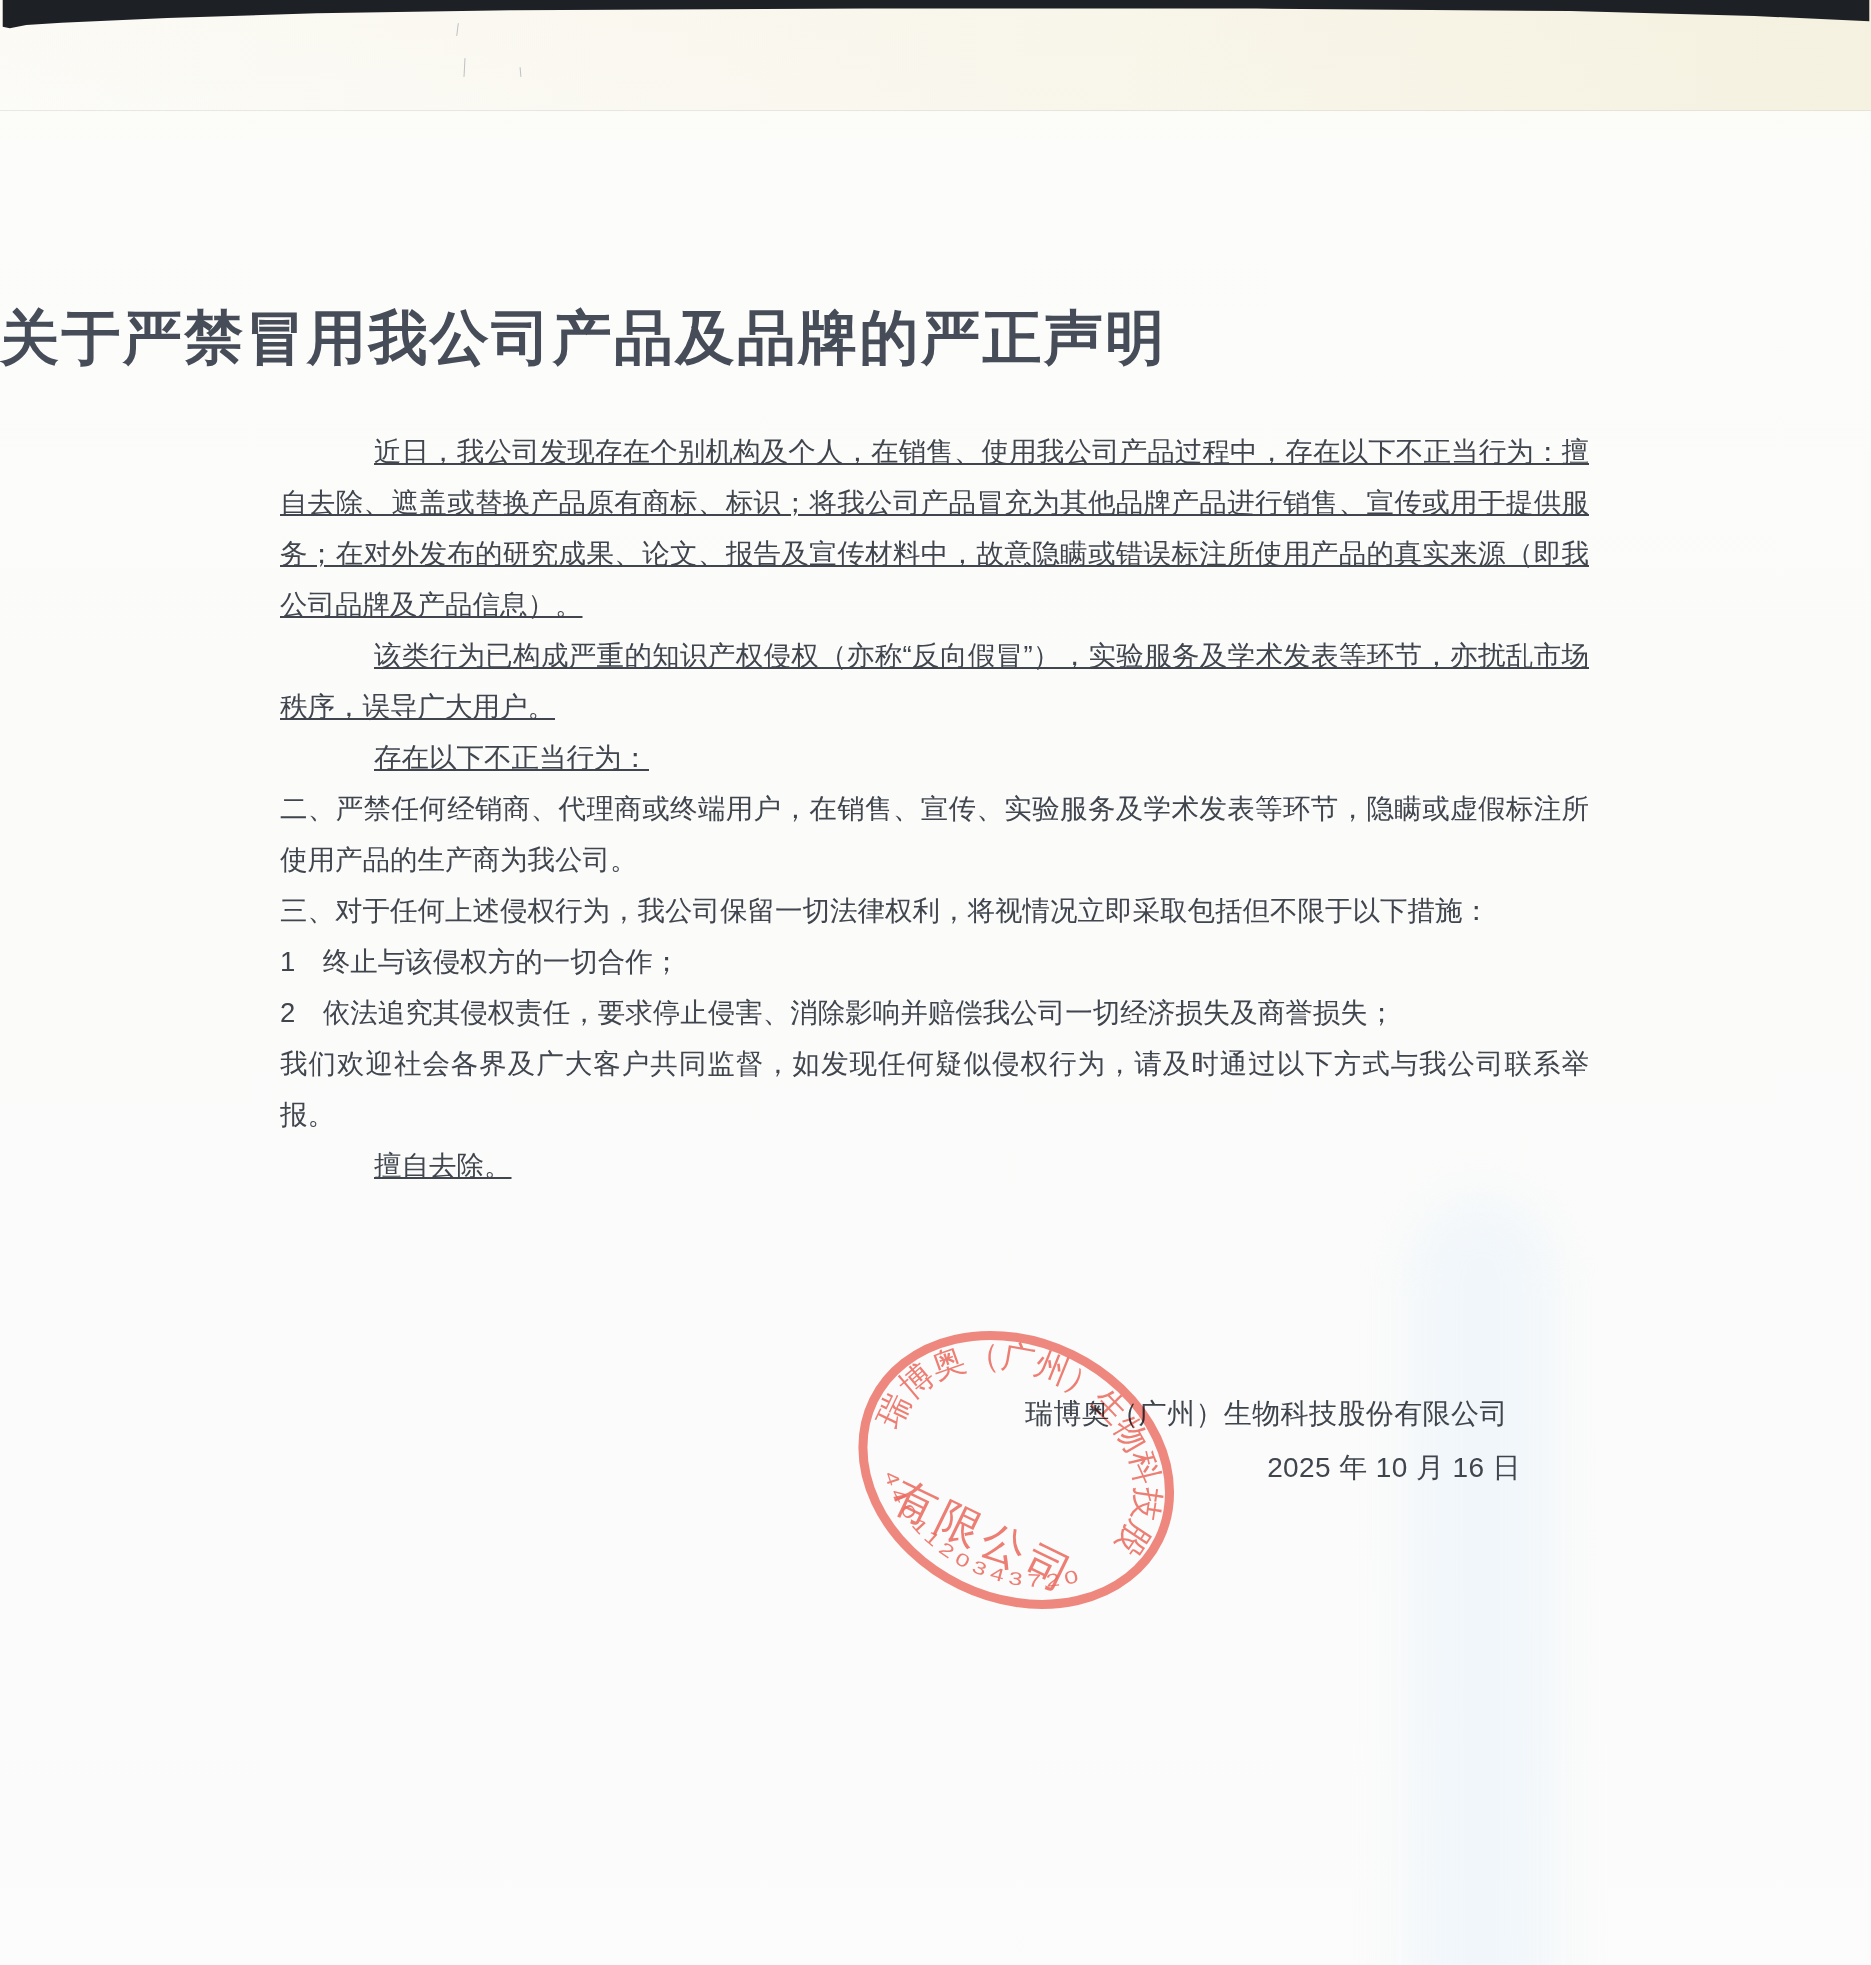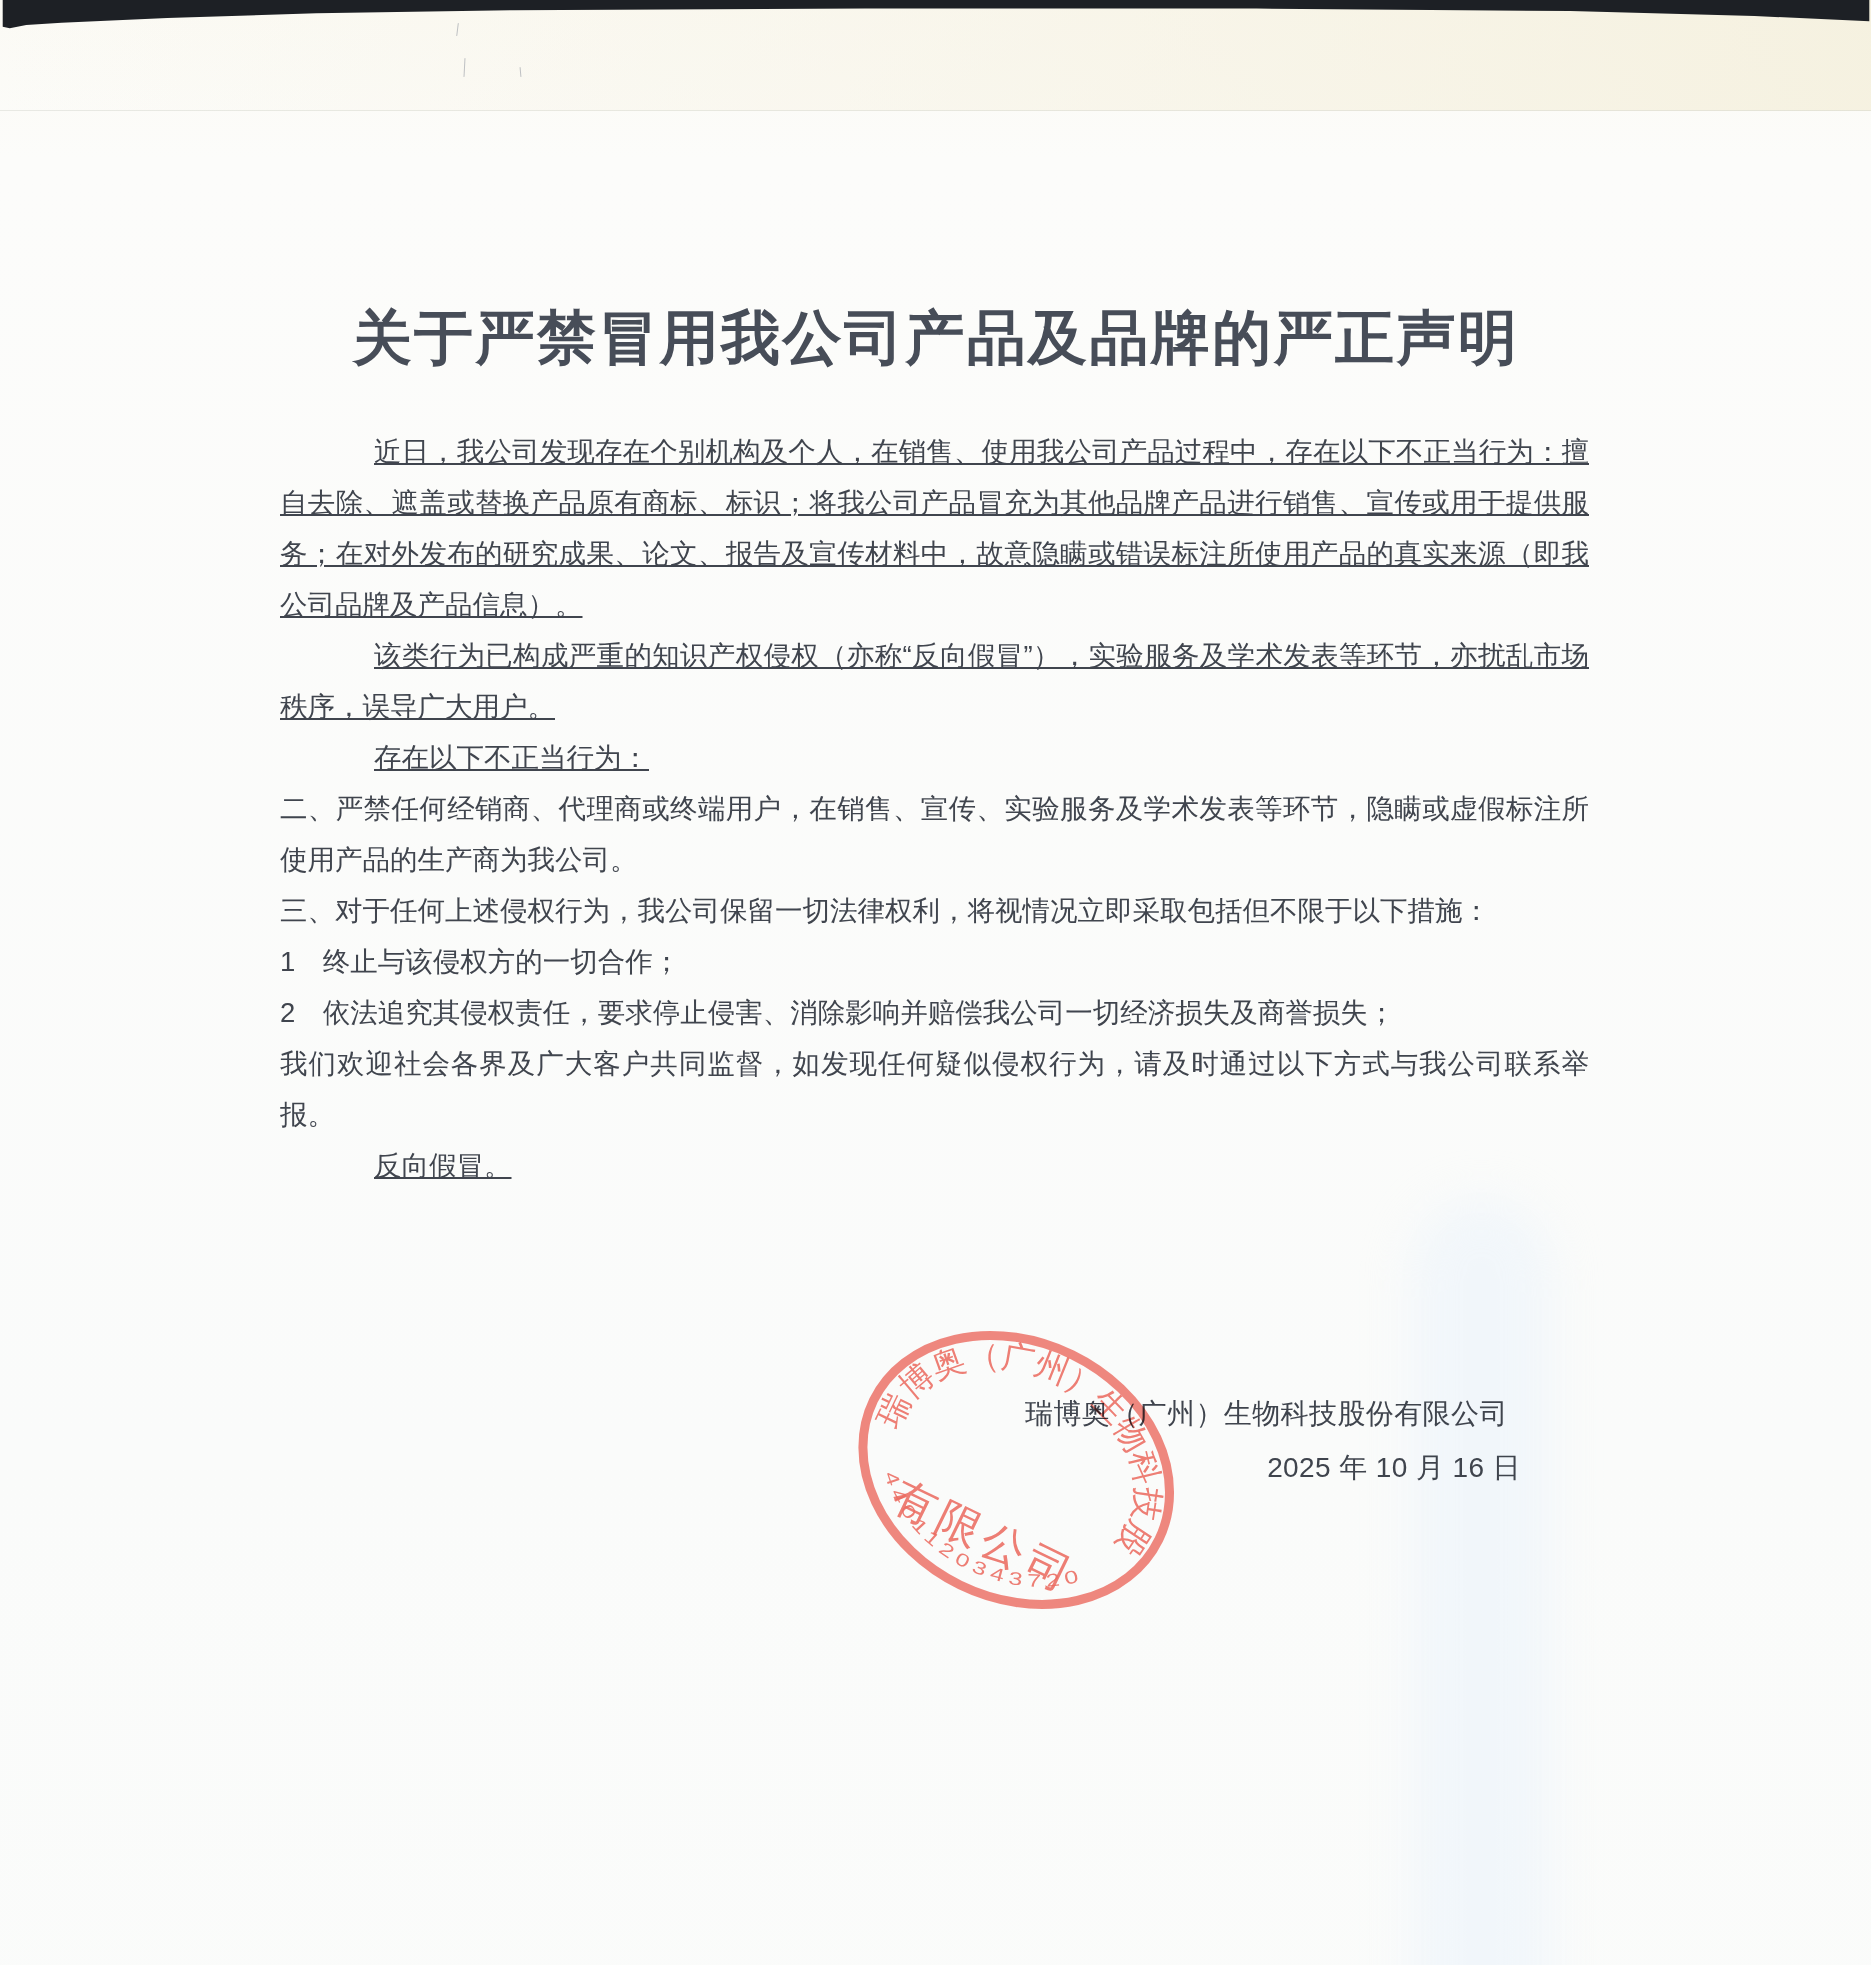--- a/index.html
+++ b/index.html
@@ -18,21 +18,20 @@
   .top-edge { position:absolute; top:0; left:0; }
   .blue-band { position:absolute; left:1411px; top:1199px; width:141px; height:1415px;
     background:#e9f2fb; opacity:.5; filter:blur(23.6px); border-radius:71px; }
   .speck { position:absolute; background:#8c929c; opacity:.55; border-radius:0.8px; }
   .speck.s1 { left:457px; top:23px;  width:1.2px; height:13.4px; transform:rotate(7deg); }
   .speck.s2 { left:464px; top:58px; width:1.2px; height:19px; transform:rotate(3deg); }
   .speck.s3 { left:520px; top:67px; width:0.8px; height:10.2px; transform:rotate(-5deg); }
 
   .doc-title {
     position:absolute; top:306px; left:0; width:100%;
-    text-align:center;
     font-size:59px; line-height:1.1; font-weight:600;
     letter-spacing:2.4px; color:#474d58;
   }
   .doc-text {
     position:absolute; left:280px; top:426px; width:1309px;
     font-size:27.5px; line-height:51px;
     text-align:justify; text-justify:inter-ideograph;
     color:#40454e;
   }
   .doc-text p { margin:0; }
@@ -68,21 +67,21 @@
 
 <div class="doc-text">
   <p class="ind">近日，我公司发现存在个别机构及个人，在销售、使用我公司产品过程中，存在以下不正当行为：擅自去除、遮盖或替换产品原有商标、标识；将我公司产品冒充为其他品牌产品进行销售、宣传或用于提供服务；在对外发布的研究成果、论文、报告及宣传材料中，故意隐瞒或错误标注所使用产品的真实来源（即我公司品牌及产品信息）。</p>
   <p class="ind">该类行为已构成严重的知识产权侵权（亦称“反向假冒”），实验服务及学术发表等环节，亦扰乱市场秩序，误导广大用户。</p>
   <p class="ind">存在以下不正当行为：</p>
   <p>二、严禁任何经销商、代理商或终端用户，在销售、宣传、实验服务及学术发表等环节，隐瞒或虚假标注所使用产品的生产商为我公司。</p>
   <p>三、对于任何上述侵权行为，我公司保留一切法律权利，将视情况立即采取包括但不限于以下措施：</p>
   <p class="sub">1　终止与该侵权方的一切合作；</p>
   <p class="sub">2　依法追究其侵权责任，要求停止侵害、消除影响并赔偿我公司一切经济损失及商誉损失；</p>
   <p>我们欢迎社会各界及广大客户共同监督，如发现任何疑似侵权行为，请及时通过以下方式与我公司联系举报。</p>
-  <p class="ind">反向假冒。</p>
+  <p class="ind">擅自去除。</p>
 </div>
 
 <div class="signature">
   <div class="sig-company">瑞博奥（广州）生物科技股份有限公司</div>
   <div class="sig-date">2025 年 10 月 16 日</div>
 </div>
 
 <svg class="stamp" width="346" height="319" viewBox="0 0 880 812">
   <g transform="rotate(26 438 402)">
     <ellipse cx="438" cy="402" rx="404" ry="326" fill="none" stroke="#f0695e" stroke-width="23" opacity="0.85"></ellipse>

